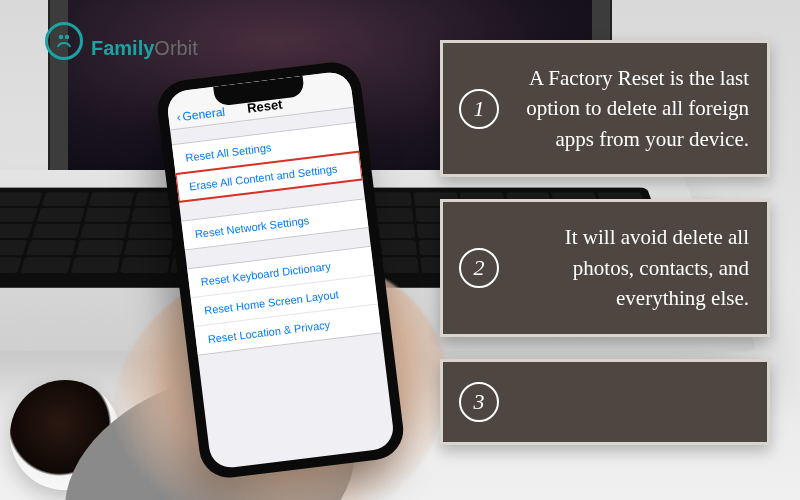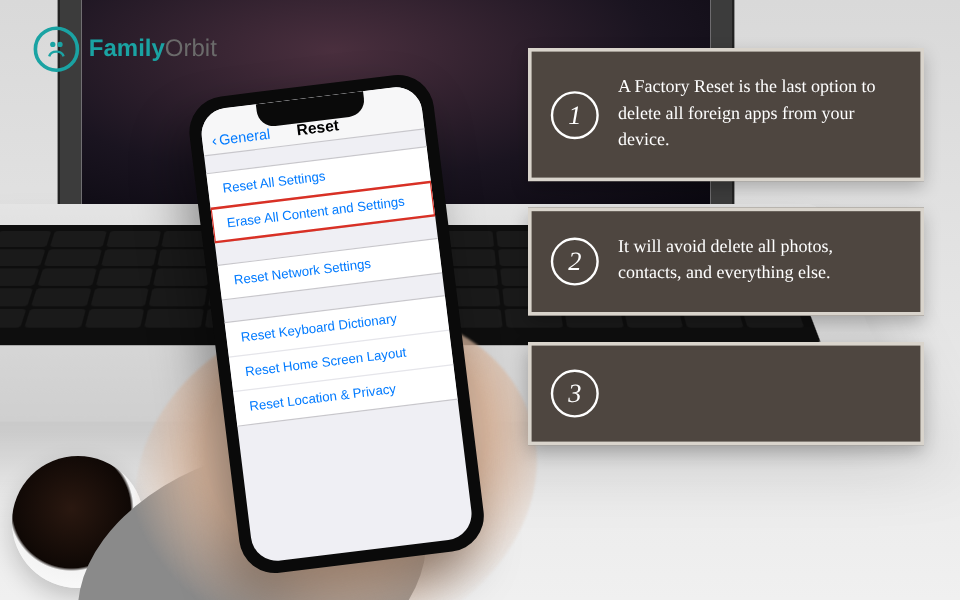--- a/index.html
+++ b/index.html
@@ -51,22 +51,22 @@
   .keyboard div { background:#1a1a1a; border-radius:3px; }
   .mug {
     position:absolute; left:10px; bottom:10px;
     width:110px; height:110px; border-radius:50%;
     background: radial-gradient(circle at 45% 40%, #2a1810 0%, #0f0805 55%, #f4f4f4 58%, #fff 100%);
     box-shadow: 0 8px 20px rgba(0,0,0,.2);
   }
 
   
   .logo {
-    position:absolute; left:28px; top:22px;
-    display:flex; align-items:center; gap:8px;
+    position:absolute; left:45px; top:22px;
+    display:flex; align-items:flex-end; gap:8px;
     z-index:50;
   }
   .logo-mark {
     width:38px;height:38px;border:3px solid #1aa3a3;border-radius:50%;
     display:flex;align-items:center;justify-content:center;
     color:#1aa3a3;font-size:18px;
   }
   .logo-text { font-family: Arial, sans-serif; font-size:20px; }
   .logo-text .a { color:#1aa3a3; font-weight:600; }
   .logo-text .b { color:#6b6b6b; font-weight:400; }
@@ -140,22 +140,23 @@
     box-shadow:0 6px 14px rgba(0,0,0,.25);
   }
   .num{
     width:40px;height:40px;flex:0 0 40px;
     border:2.5px solid #fff;border-radius:50%;
     display:flex;align-items:center;justify-content:center;
     color:#fff;font-size:22px;font-style:italic;font-weight:500;
     font-family: Georgia, serif;
   }
   .txt{
-    color:#fff;font-size:15px;line-height:1.45;
+    color:#fff;font-size:21px;line-height:1.45;
     font-family: Georgia, 'Times New Roman', serif;
+    text-align: right;
   }
 </style>
 </head>
 <body>
 
 <div class="scene">
   <div class="laptop-screen"></div>
   <div class="laptop-base">
     <div class="keyboard">
         <div></div>

